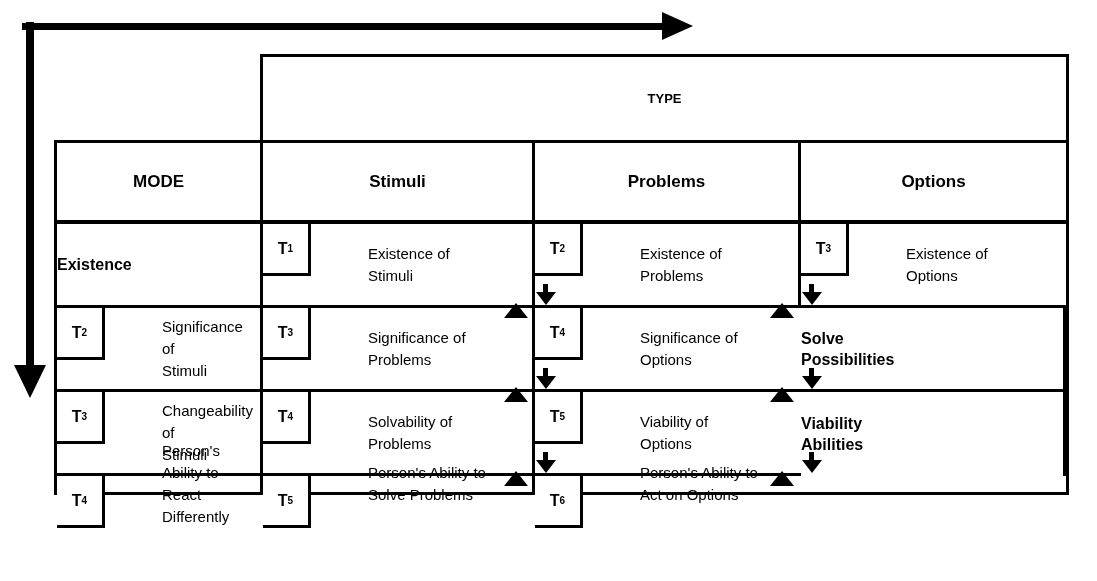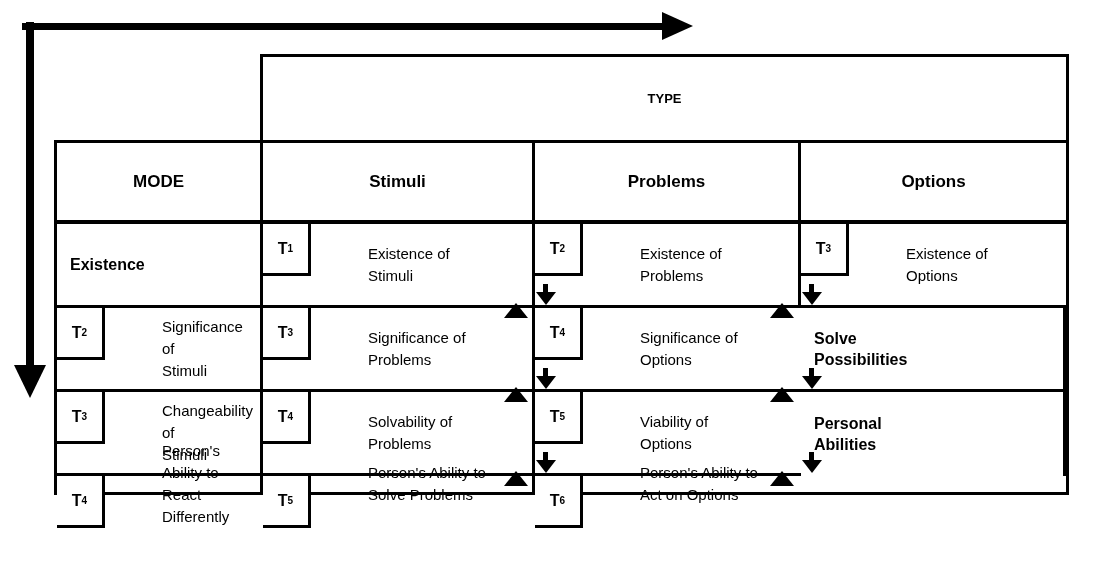--- a/index.html
+++ b/index.html
@@ -50,21 +50,20 @@
     border-bottom: 3px solid #000;
     box-sizing: border-box;
     background: #fff;
   }
   .cell.last-col { border-right: none; }
   .cell.last-row { border-bottom: none; }
   .cell.hdr { border-bottom: 4px solid #000; display: flex; align-items: center; justify-content: center;
               font-weight: bold; font-size: 17px; }
   .mode-label {
     display: flex; align-items: center;
-    padding-left: 13px;
     font-weight: bold; font-size: 16px; line-height: 21px;
     white-space: pre-line; height: 100%; box-sizing: border-box;
   }
   .t-box {
     position: absolute; left: 0; top: 0; width: 48px; height: 52px;
     border-right: 3px solid #000; border-bottom: 3px solid #000;
     box-sizing: border-box; background: #fff;
     display: flex; align-items: center; justify-content: center;
     font-weight: bold; font-size: 16px;
   }
@@ -194,21 +193,21 @@
     <div class="cell last-col">
       <div class="t-box">
           <span>T</span>
           <sub>5</sub>
         </div>
       <div class="desc">Viability of
 Options</div>
     </div>
 
     <div class="cell last-row">
-      <div class="mode-label">Personal
+      <div class="mode-label">Viability
 Abilities</div>
     </div>
     <div class="cell last-row">
       <div class="t-box">
           <span>T</span>
           <sub>4</sub>
         </div>
       <div class="desc">Person's Ability to
 React Differently</div>
     </div>

